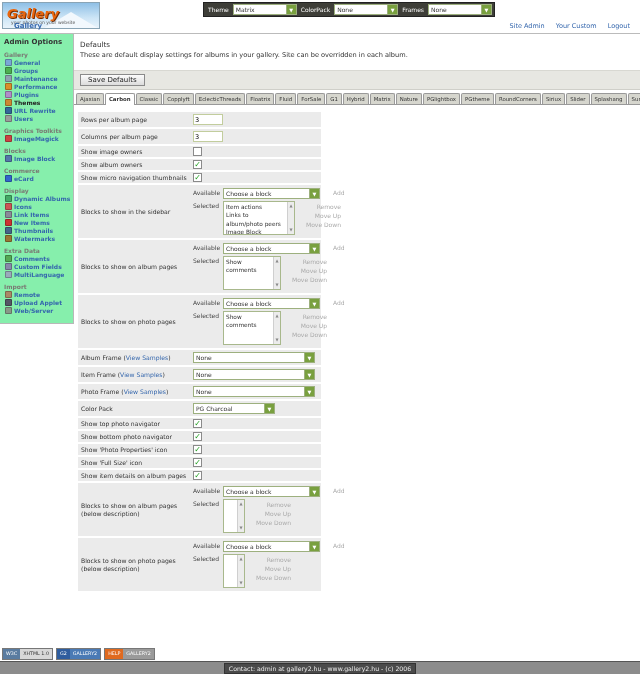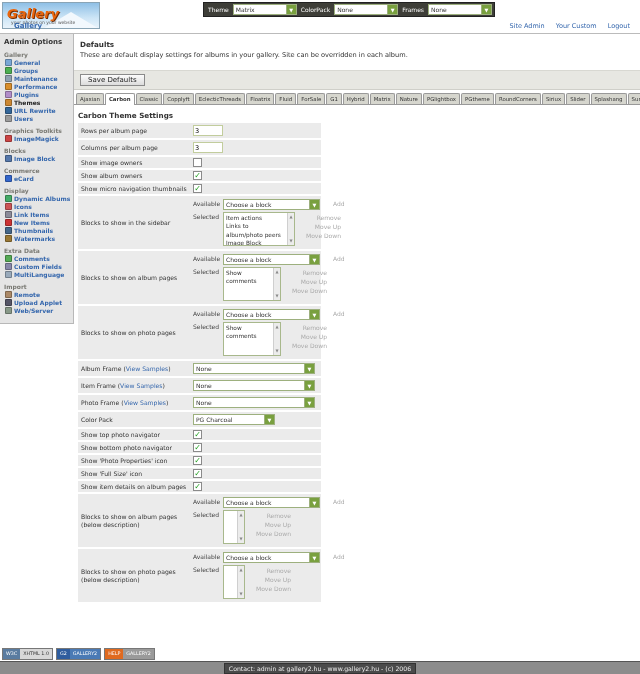--- a/index.html
+++ b/index.html
@@ -26,33 +26,33 @@
         justify-content:center;border-left:1px solid #9db07e;flex:0 0 auto}
   .sel.disabled{background:#ededed;border-color:#bdbdbd;color:#9a9a9a}
   .sel.disabled .arw{background:#c9c9c9;color:#f3f3f3}
   .navrow-left{position:absolute;left:14px;bottom:3px;font-weight:bold;font-size:7px}
   .navrow-right{position:absolute;right:10px;bottom:3px;font-size:6.5px}
   .navrow-right a{margin-left:9px}
 
   
   .layout{display:flex;align-items:flex-start}
   .sidebar{width:74px;flex:0 0 auto;border-right:1px solid #b8b8b8;border-bottom:1px solid #b8b8b8;
-        background:#e5e5e5;padding:4px 2px 8px 4px;box-sizing:border-box}
+        background:#86efac;padding:4px 2px 8px 4px;box-sizing:border-box}
   .sb-title{font-weight:bold;font-size:7px;color:#333;margin-bottom:3px}
   .sb-heading{font-size:6px;font-weight:bold;color:#7a7a74;margin:5px 0 1px}
   .sb-item{display:flex;align-items:center;gap:2px;margin:1px 0 1px 1px;font-size:6px;font-weight:bold;
         color:#3567ad;cursor:pointer;white-space:nowrap}
   .sb-item .ficon{width:7px;height:7px;border-radius:1px;flex:0 0 auto;border:1px solid rgba(0,0,0,.25);box-sizing:border-box}
   .sb-item.active{color:#222}
   .main{flex:1;min-width:0}
 
   .titlebar{background:#e7e7e2;border-bottom:1px solid #cfcfc9;font-weight:bold;color:#444;
         padding:3px 6px;font-size:7px}
   .pad{padding:4px 6px 2px}
-  .h-bold{font-weight:bold;font-size:7.2px;margin:2px 0}
+  .h-bold{font-weight:normal;font-size:7.2px;margin:2px 0}
   .desc{font-size:6.6px;color:#333;margin:2px 0 5px}
   .form-row{display:flex;align-items:center;margin:5px 0}
   .form-label{width:64px;flex:0 0 auto;font-size:6.4px}
   .withtxt{font-size:6.2px;margin:0 3px}
   .save-bar{background:#e7e7e2;border-top:1px solid #d8d8d2;border-bottom:1px solid #cfcfc9;
         padding:3px 6px;margin-top:4px}
   .btn{font-size:7px;font-family:inherit;background:linear-gradient(180deg,#fcfcfc,#dcdcdc);
         border:1px solid #8a8a8a;padding:1px 7px;cursor:pointer;color:#222}
 
   
@@ -262,21 +262,20 @@
         <span class="tab">PGlightbox</span>
         <span class="tab">PGtheme</span>
         <span class="tab">RoundCorners</span>
         <span class="tab">Siriux</span>
         <span class="tab">Slider</span>
         <span class="tab">Splashang</span>
         <span class="tab">Sun</span>
       </div>
 
     <div class="settings">
-      <div class="h-bold">Carbon Theme Settings</div>
       <div class="stable" id="settings-table">
           <div class="srow">
             <span class="lbl">Rows per album page</span>
             <input class="txt-input" type="text" value="3" style="">
           </div>
           <div class="srow">
             <span class="lbl">Columns per album page</span>
             <input class="txt-input" type="text" value="3" style="">
           </div>
           <div class="srow cbrow">

